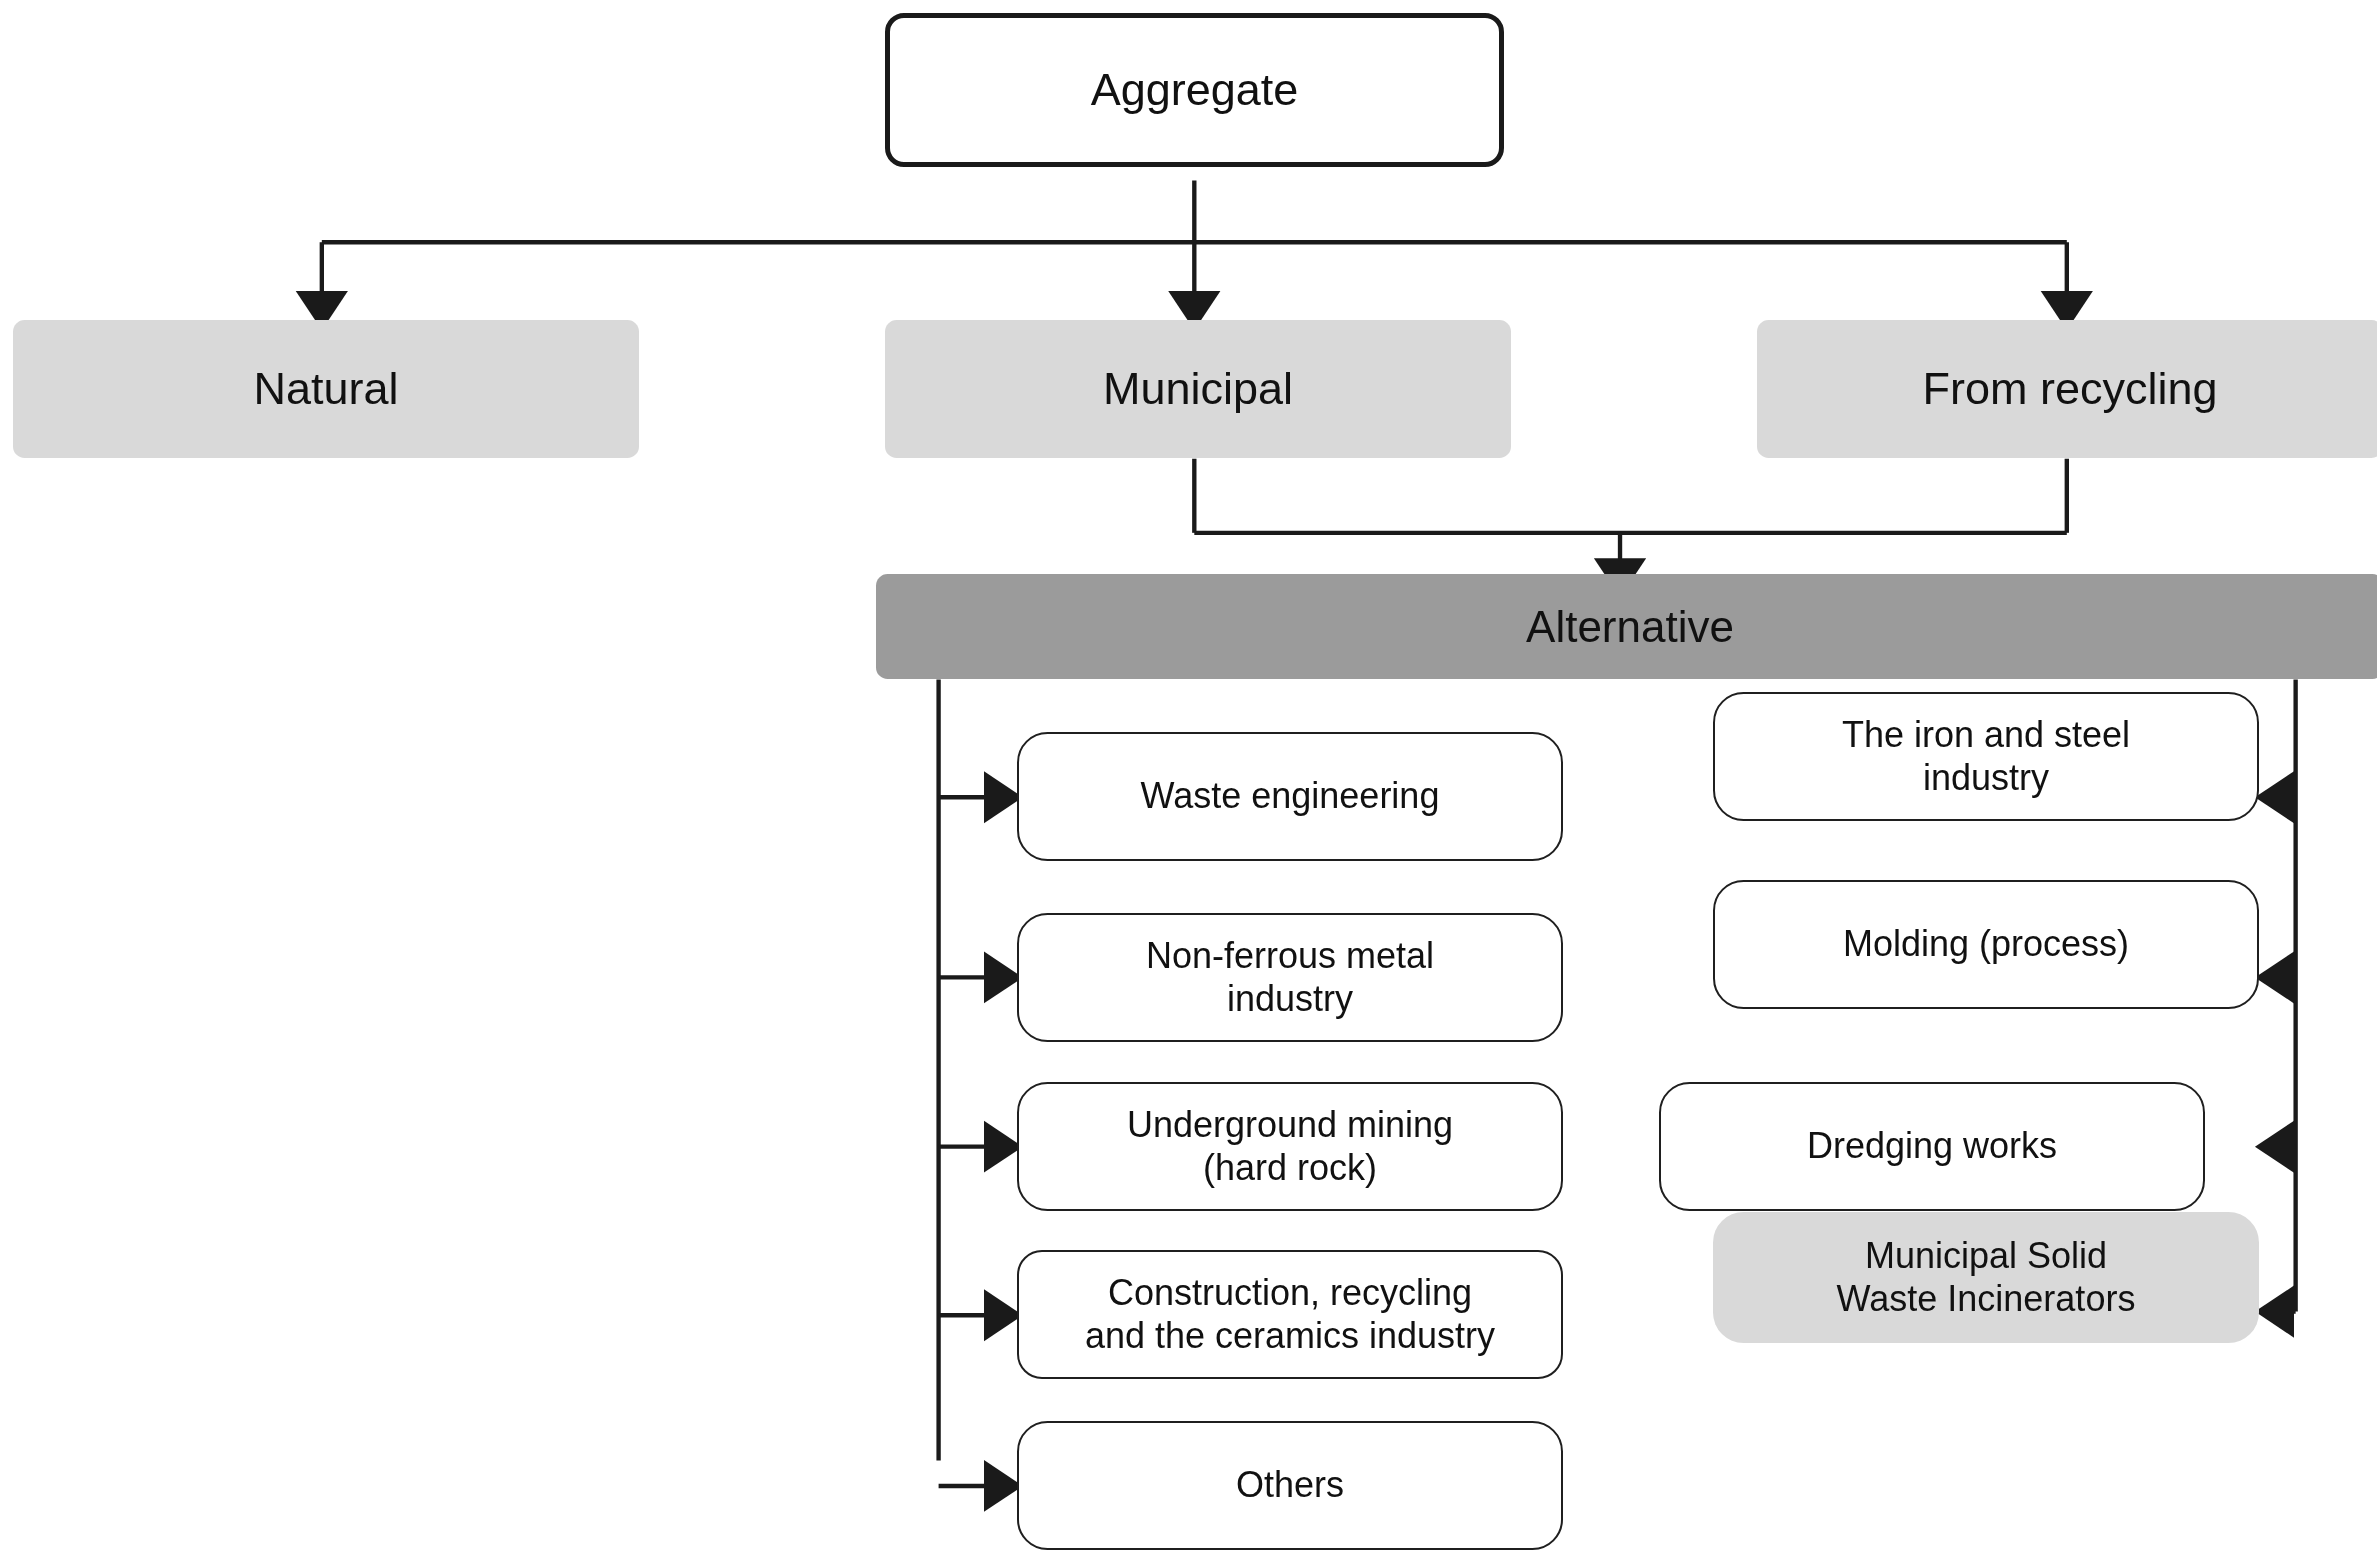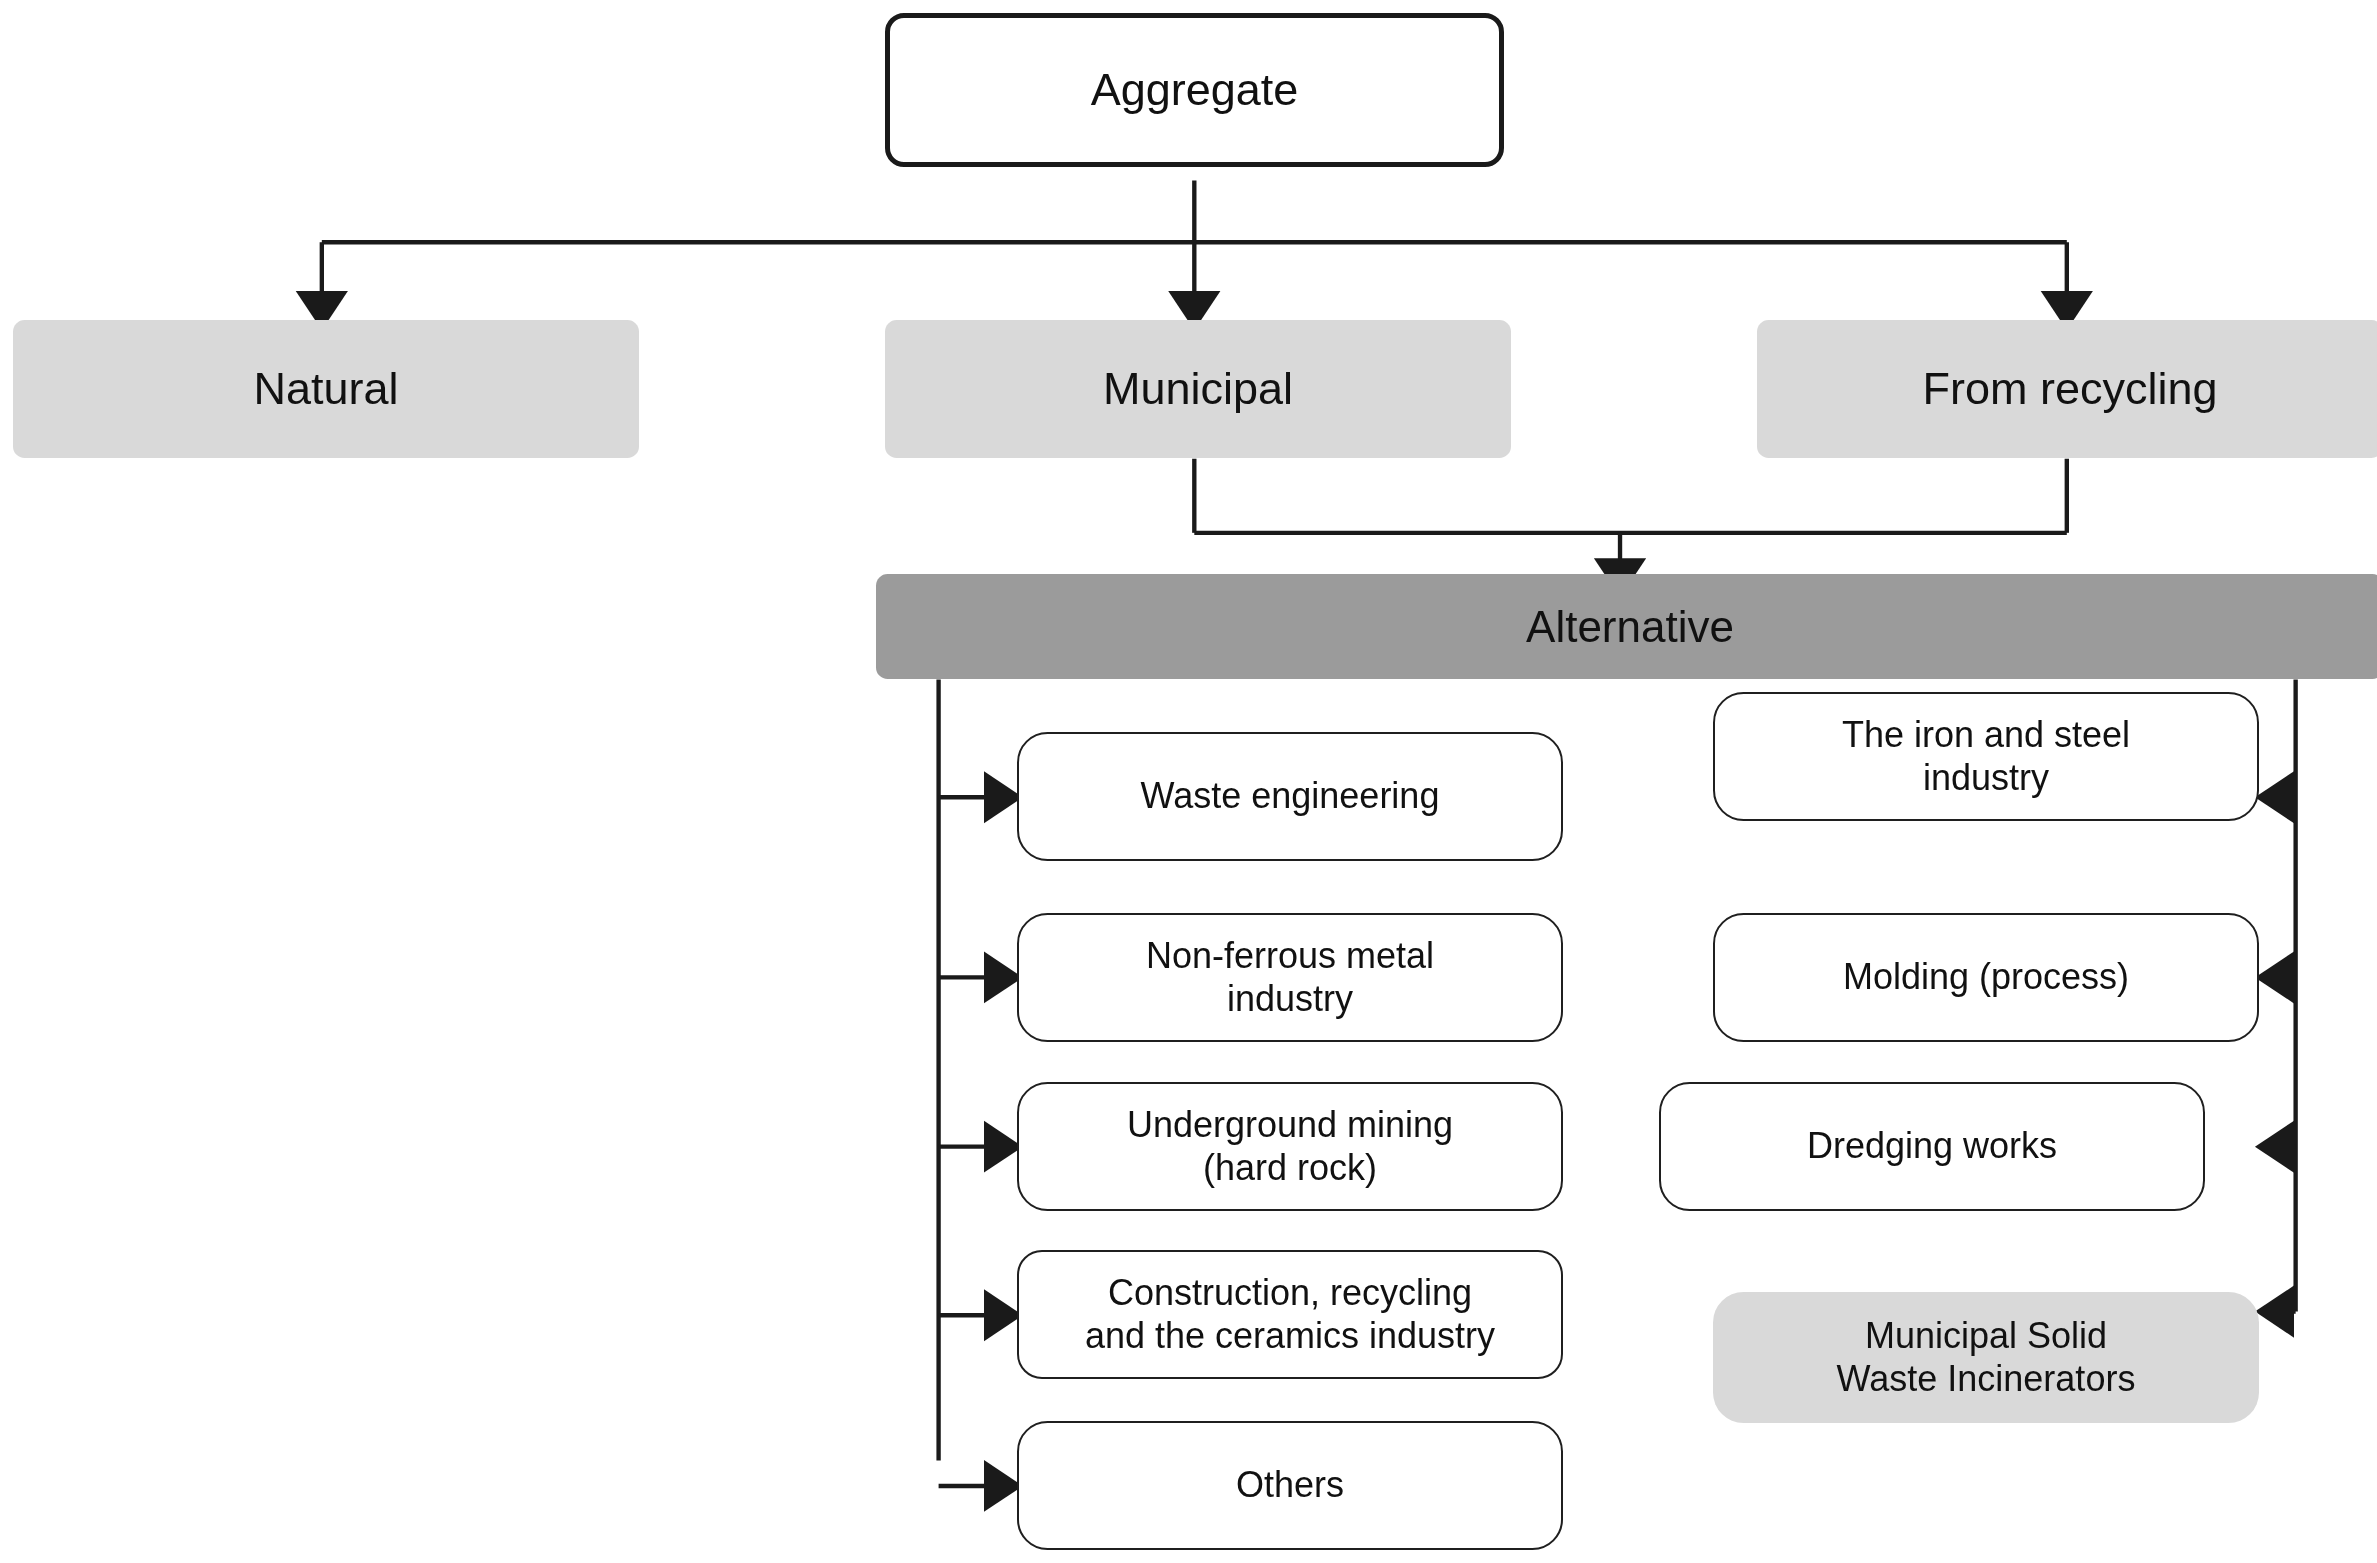--- a/index.html
+++ b/index.html
@@ -159,27 +159,27 @@
 
   <div class="node node-leaf" style="left:1017px; top:1421px; width:546px; height:129px;">
     <span>Others</span>
   </div>
 
   <div class="node node-leaf" style="left:1713px; top:692px; width:546px; height:129px;">
     <span>The iron and steel
 industry</span>
   </div>
 
-  <div class="node node-leaf" style="left:1713px; top:913px; width:546px; height:129px;">
+  <div class="node node-leaf" style="left:1713px; top:880px; width:546px; height:129px;">
     <span>Molding (process)</span>
   </div>
 
   <div class="node node-leaf" style="left:1659px; top:1082px; width:546px; height:129px;">
     <span>Dredging works</span>
   </div>
 
-  <div class="node node-leaf-filled" style="left:1713px; top:1292px; width:546px; height:131px;">
+  <div class="node node-leaf-filled" style="left:1713px; top:1212px; width:546px; height:131px;">
     <span>Municipal Solid
 Waste Incinerators</span>
   </div>
 
 </div>
 
 
 </body></html>

